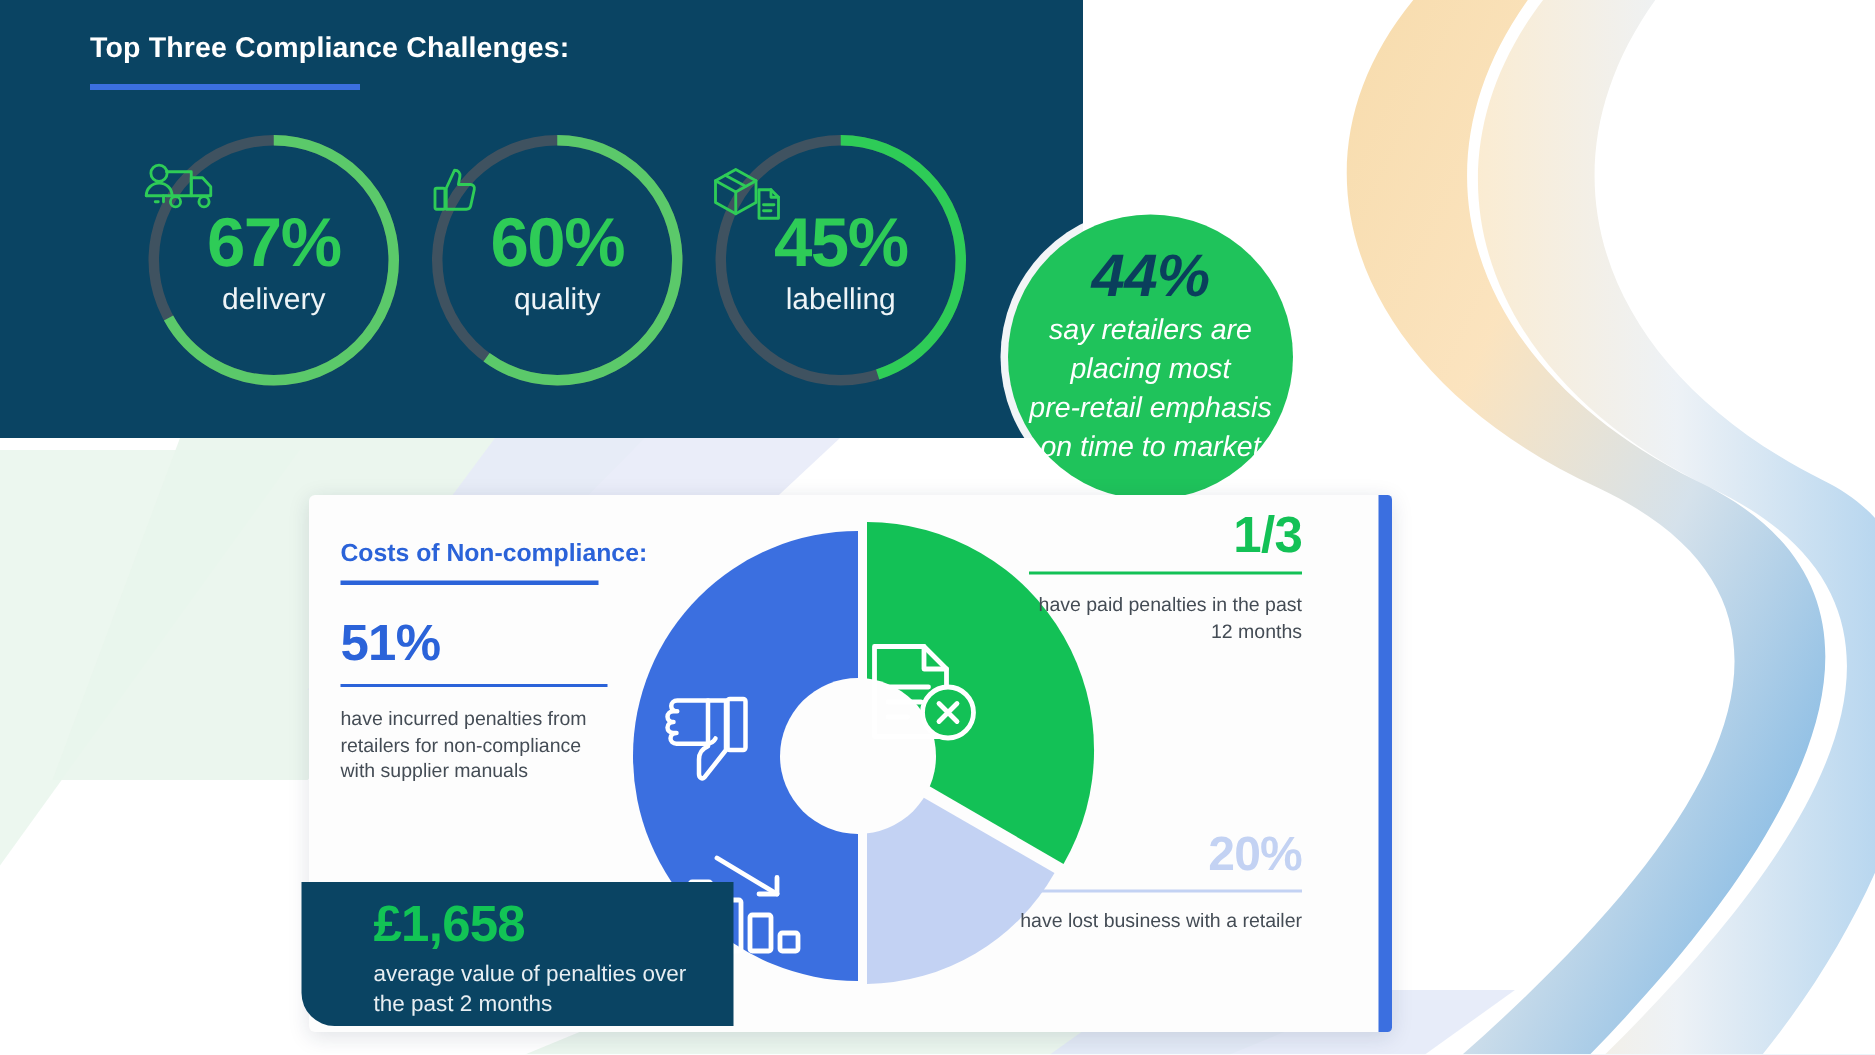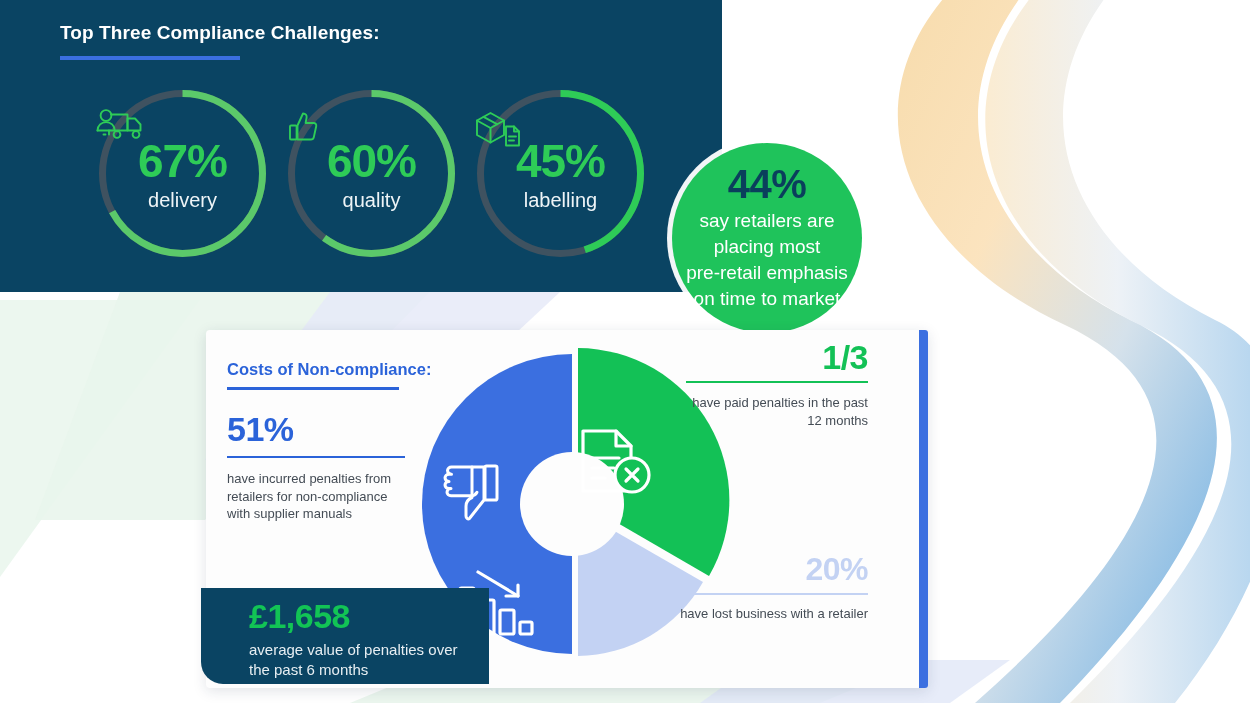--- a/index.html
+++ b/index.html
@@ -46,20 +46,21 @@
     position:absolute;left:0;top:103px;width:175px;text-align:center;
     font-size:20px;color:#eef4f7;
   }
 
   
   .bubble44{
     position:absolute;left:672px;top:143px;width:190px;height:190px;
     border-radius:50%;background:#1fc35b;
     display:flex;flex-direction:column;align-items:center;justify-content:center;
     box-shadow:0 0 0 5px rgba(255,255,255,.95);
+    font-style:italic;
   }
   .bubble44 .b-pct{font-size:40px;font-weight:bold;color:#0a3f5c;line-height:1;margin-bottom:4px;letter-spacing:-.5px;}
   .bubble44 .b-txt{font-size:19px;color:#ffffff;text-align:center;line-height:1.38;padding:0 8px;}
 
   
   .card{
     position:absolute;left:206px;top:330px;width:722px;height:358px;
     background:#fdfdfd;border-radius:4px;
     box-shadow:0 3px 14px rgba(20,40,70,.13);
   }
@@ -307,16 +308,16 @@
   </div>
 
   <div class="stat stat-20">
     <div class="num">20%</div>
     <div class="rule"></div>
     <div class="desc">have lost business with a retailer</div>
   </div>
 
   <div class="badge-money">
     <div class="m-num">£1,658</div>
-    <div class="m-txt">average value of penalties over the past 6 months</div>
+    <div class="m-txt">average value of penalties over the past 2 months</div>
   </div>
 
 </div>
 
 </body></html>

